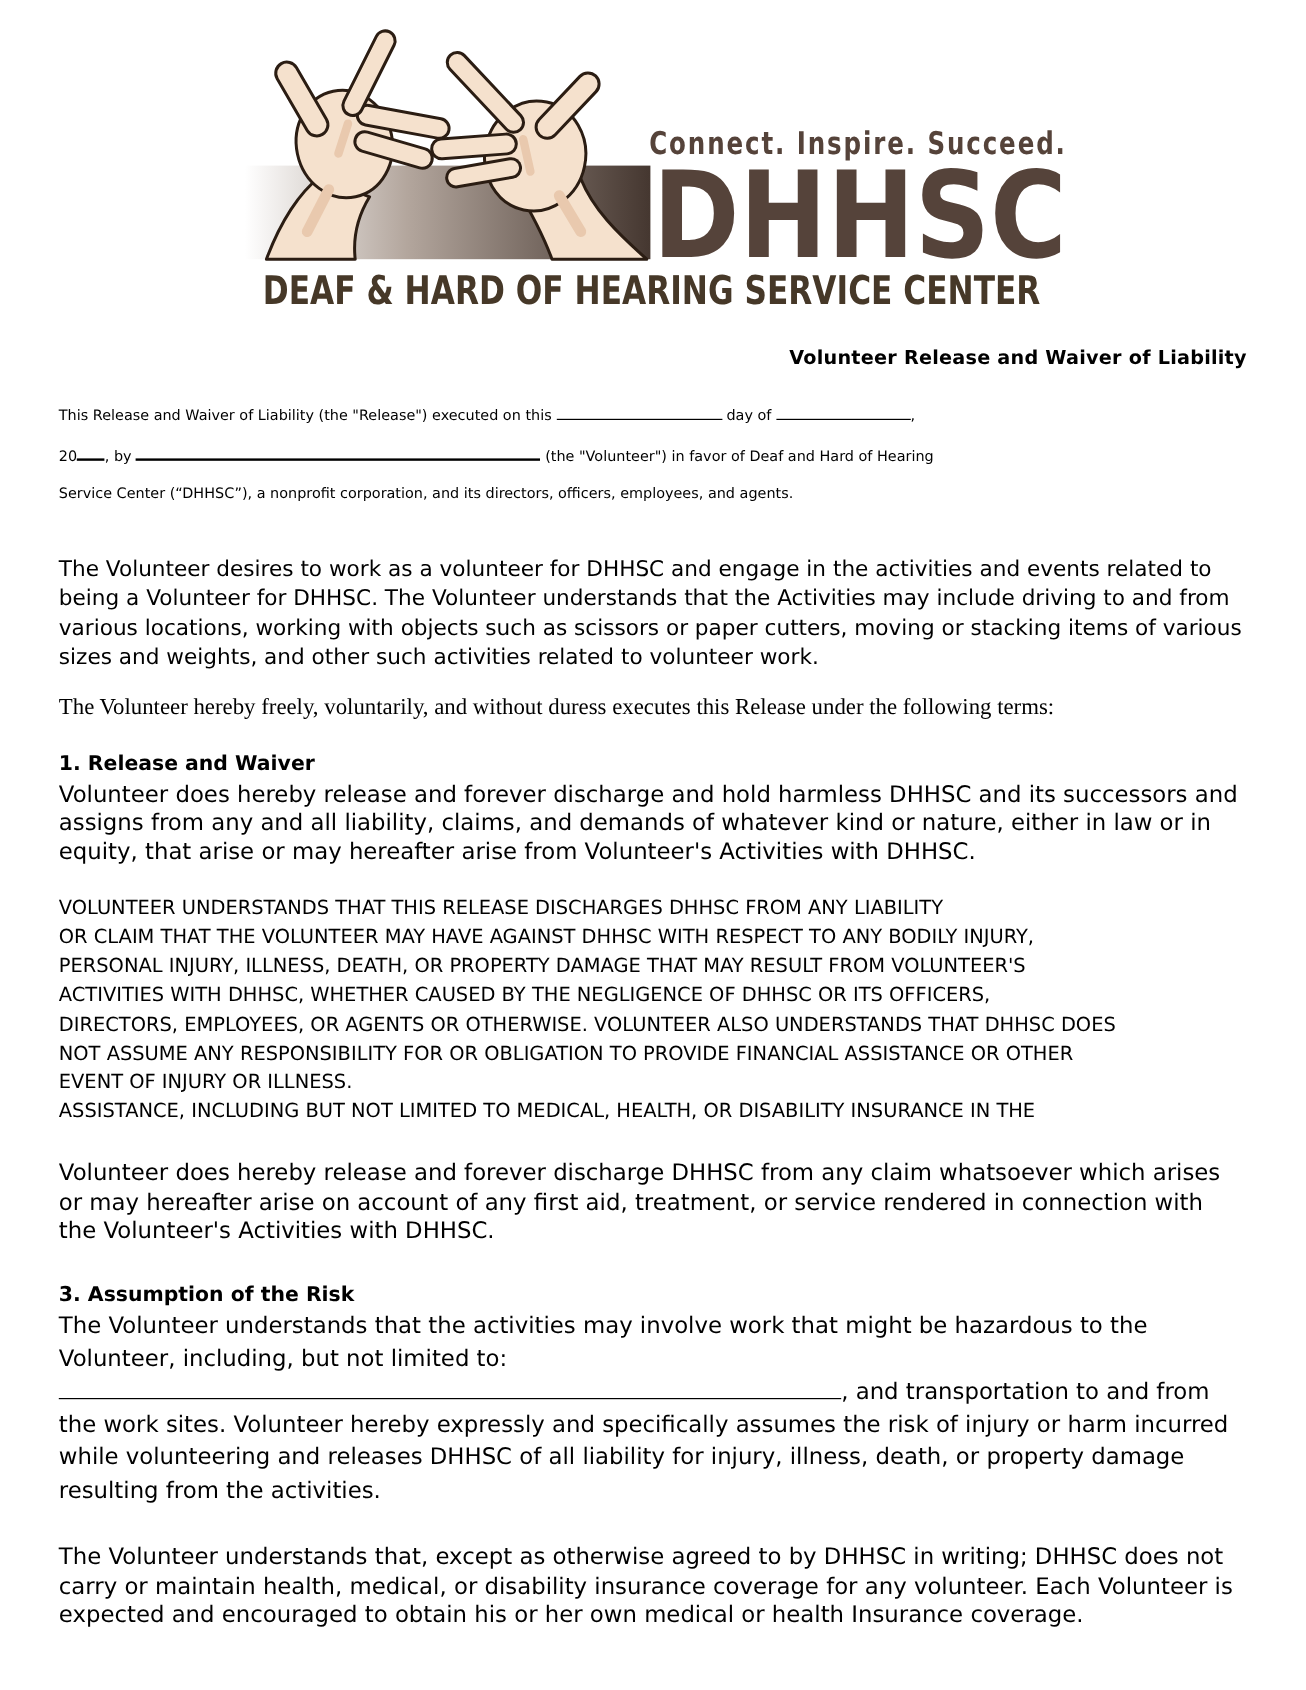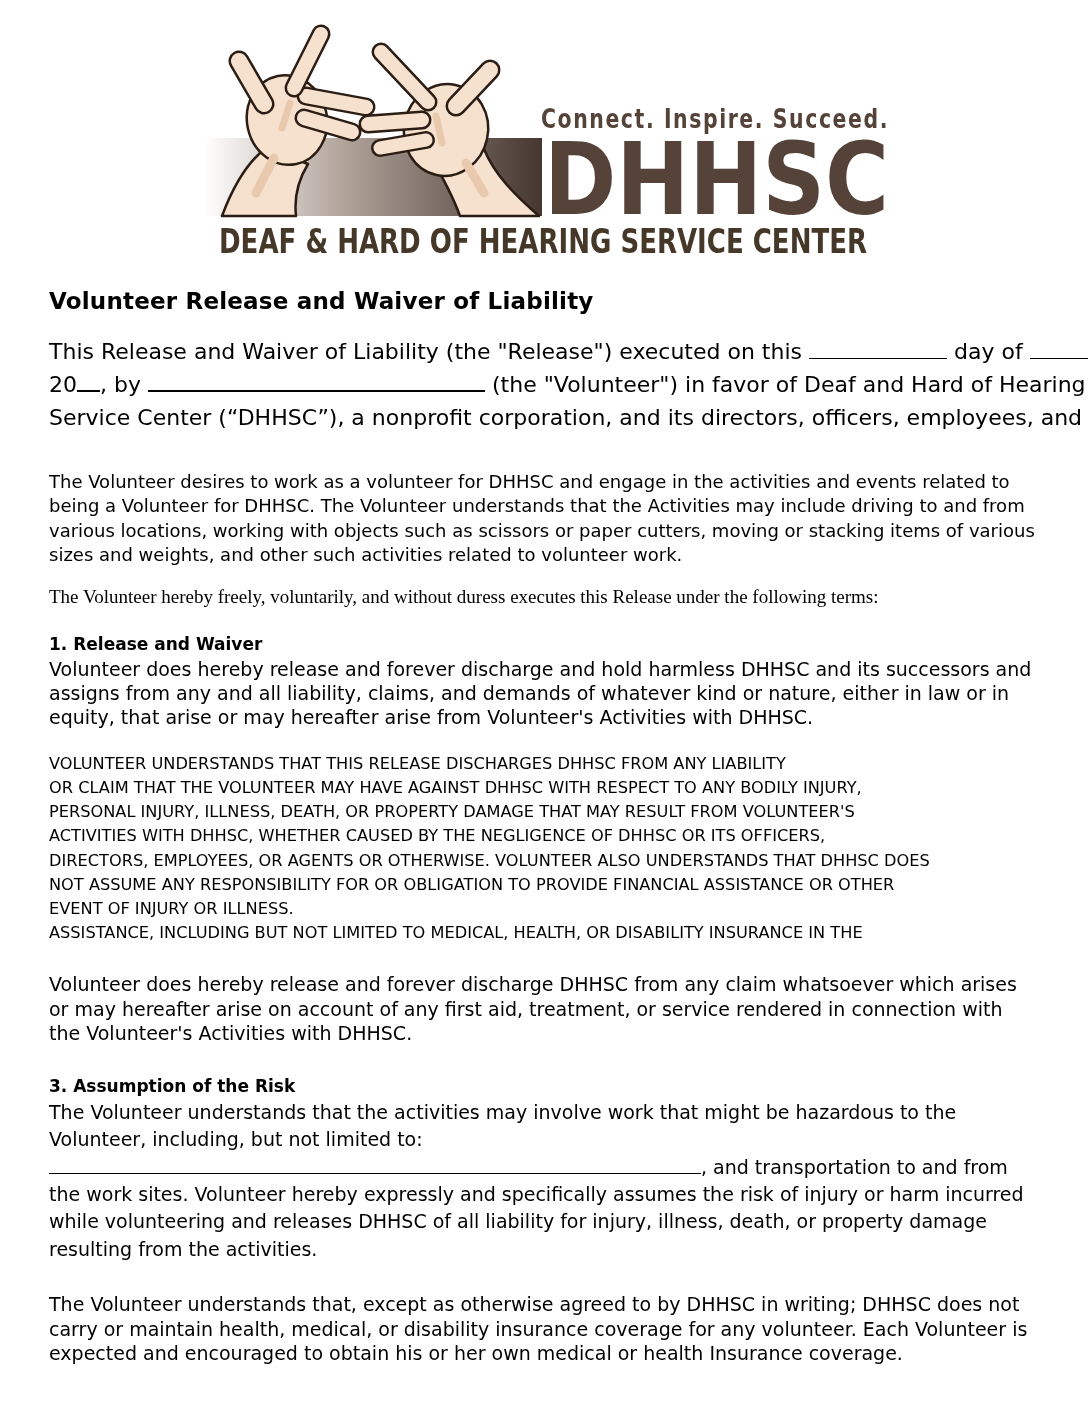--- a/index.html
+++ b/index.html
@@ -8,28 +8,28 @@
     font-family:"DejaVu Sans","Liberation Sans",sans-serif;
     color:#000;
     -webkit-font-smoothing:antialiased;
   }
   .page{width:990px;margin:0 auto;padding-top:8px;}
   
   .logo-wrap{display:flex;justify-content:center;}
   .logo-svg{display:block;}
   
   .doc-title{
-    text-align:left;
-    font-size:23px;
+    text-align:right;
+    font-size:16px;
     font-weight:bold;
     margin:28px 0 0 0;
     letter-spacing:0.2px;
   }
   
-  .intro{margin-top:27px;font-size:22px;}
+  .intro{margin-top:27px;font-size:12px;}
   .intro-line{height:33px;line-height:22px;white-space:nowrap;}
   .blank{
     display:inline-block;
     border-bottom:1.5px solid #000;
     height:15px;
     vertical-align:baseline;
   }
   .blank.thick{border-bottom-width:2.5px;}
   
   .para{font-size:18px;line-height:24.4px;margin:23px 0 0 0;}

